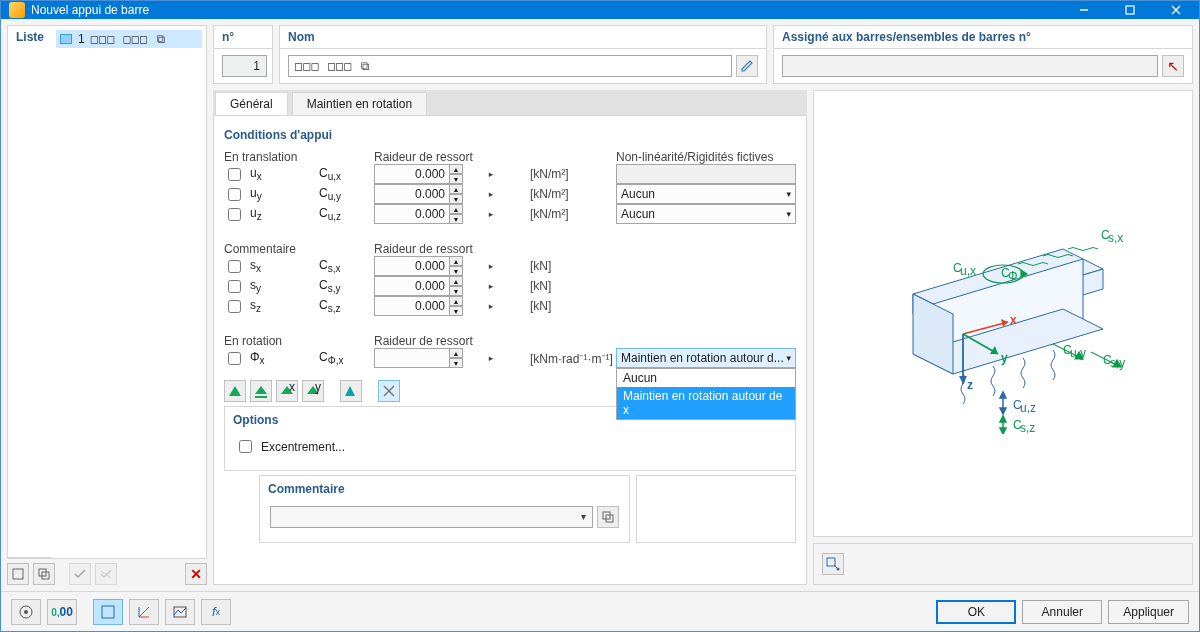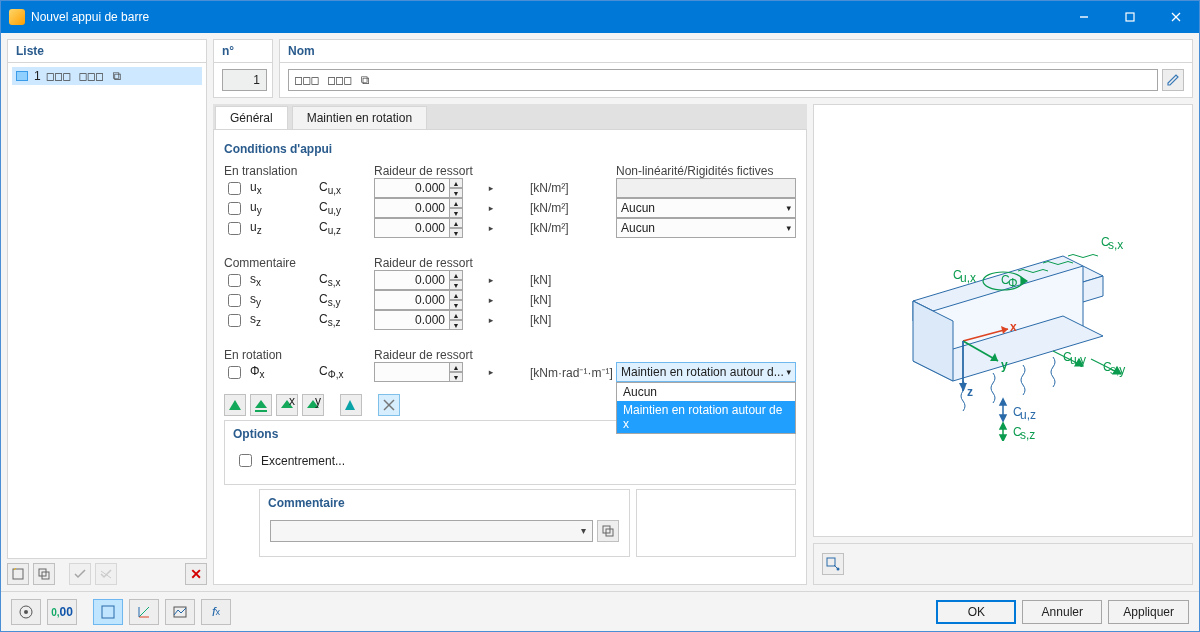--- a/index.html
+++ b/index.html
@@ -15,33 +15,33 @@
     --section:#2a5b8d;
     --highlight:#cde8ff;
     --selrow:#209fff;
     --btn-face:#e8e8e8;
     --btn-face2:#eeeeee;
     --tab-bg:#e1e1e1;
   }
   *{box-sizing:border-box;font-family:'Segoe UI',Tahoma,Arial,sans-serif;font-size:12px;color:var(--text);}
   html,body{margin:0;padding:0;}
   .window{width:1200px;height:632px;background:#fff;border:1px solid #4a8fd6;display:flex;flex-direction:column;position:relative;overflow:hidden;}
-  .titlebar{height:32px;background:var(--blue);display:flex;align-items:center;color:#fff;position:relative;}
+  .titlebar{height:18px;background:var(--blue);display:flex;align-items:center;color:#fff;position:relative;}
   .titlebar .app-icon{width:16px;height:16px;margin:0 6px 0 8px;border-radius:3px;background:linear-gradient(135deg,#ffd76a,#ff9d00);}
   .titlebar .title{color:#fff;font-weight:400;flex:1;}
   .titlebar .btns{display:flex;height:100%;}
   .titlebar .tbtn{width:46px;height:100%;display:flex;align-items:center;justify-content:center;}
   .titlebar .tbtn svg *{stroke:#fff;}
   .body{flex:1;display:flex;background:var(--panel);padding:6px;gap:6px;min-height:0;}
   .left{width:200px;display:flex;flex-direction:column;gap:4px;}
   .main{flex:1;display:flex;flex-direction:column;gap:6px;min-width:0;}
   .panel{background:#fff;border:1px solid var(--border2);}
   .panel-h{padding:4px 8px;border-bottom:1px solid var(--border2);color:var(--section);font-weight:600;background:#fff;}
   .panel-body{padding:4px;}
-  .list-panel{flex:1;display:flex;flex-direction:column;}
+  .list-panel{flex:1;display:flex;flex-direction:row;}
   .list-panel .panel-body{flex:1;background:#fff;}
   .list-row{display:flex;align-items:center;gap:6px;background:var(--highlight);padding:2px 4px;}
   .list-row .dot{width:12px;height:10px;background:#8fd0ff;border:1px solid #3a9be8;}
   .glyphs{font-family:monospace;letter-spacing:1px;color:#444;}
   .toolbar-row{display:flex;gap:4px;align-items:center;}
   .tbutton{width:22px;height:22px;background:var(--btn-face2);border:1px solid var(--border);display:flex;align-items:center;justify-content:center;}
   .spacer{flex:1;}
   .x-red{color:#d40000;font-weight:700;font-size:14px;}
 
   .top-row{display:flex;gap:6px;}
@@ -195,20 +195,29 @@
             <div class="nom-input">
                 <span class="glyphs">□□□ □□□ ⧉</span>
               </div>
             <div class="sq-btn">
                 <svg width="14" height="14">
                   <path d="M2 12 L4 12 L12 4 L10 2 L2 10 Z" fill="none" stroke="#3a7ab8" stroke-width="1.2"></path>
                 </svg>
               </div>
           </div>
         </div>
+        <div class="panel assign-panel">
+          <div class="panel-h">Assigné aux barres/ensembles de barres n°</div>
+          <div class="field-row">
+            <div class="assign-input"></div>
+            <div class="sq-btn">
+                <span class="pick">↖</span>
+              </div>
+          </div>
+        </div>
       </div>
 
       <div class="tabs-outer">
         <div class="tabs-left">
           <div class="tabstrip">
             <div class="tab active">Général</div>
             <div class="tab">Maintien en rotation</div>
           </div>
           <div class="tab-content">
             <div class="section-title">Conditions d'appui</div>

